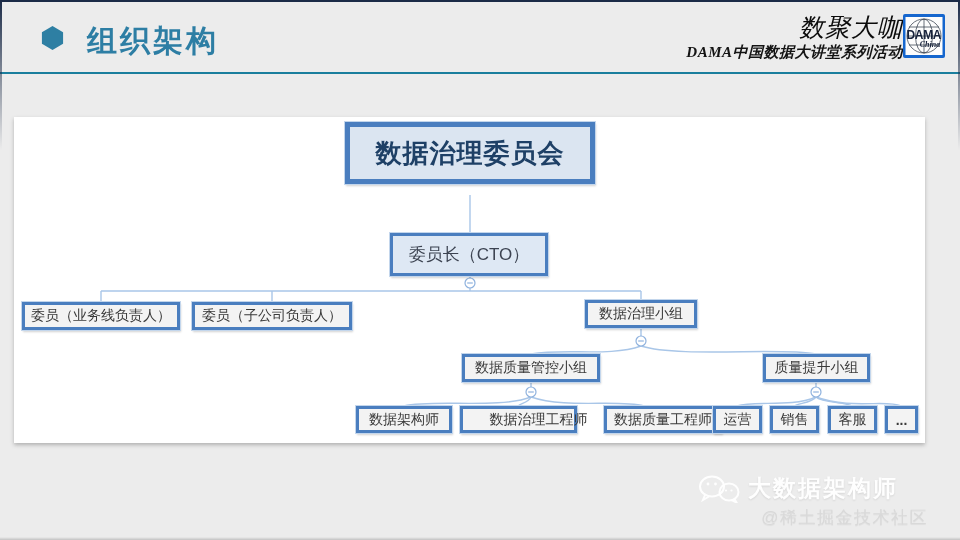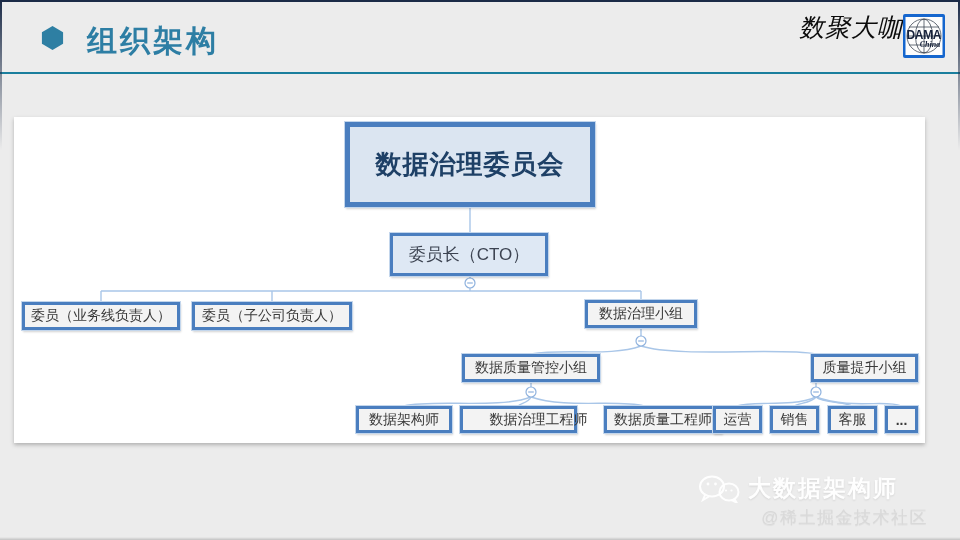--- a/index.html
+++ b/index.html
@@ -50,33 +50,33 @@
 
   
   .node {
     position:absolute; z-index:3;
     display:flex; align-items:center; justify-content:center;
     background:#F3F3F3; border:3px solid #4A7EBF;
     box-shadow:0 0 0 1px #C3D6EC, 1px 2px 2px rgba(0,0,0,0.18);
     font-size:14px; color:#3A3A3A; white-space:nowrap;
   }
   #node-root {
-    left:345px; top:122px; width:250px; height:85px;
+    left:345px; top:122px; width:250px; height:62px;
     border-width:5px; background:#DBE5F1;
     font-size:26px; font-weight:800; color:#1E4066; letter-spacing:1px;
   }
   #node-chair {
     left:390px; top:233px; width:158px; height:43px;
     background:#DEE8F4; font-size:17px; color:#3C4351;
   }
   #node-member-0 { left:22px;  top:302px; width:158px; height:28px; }
   #node-member-1 { left:192px; top:302px; width:160px; height:28px; }
   #node-gov      { left:585px; top:300px; width:112px; height:28px; }
   #node-qc       { left:462px; top:354px; width:138px; height:28px; }
-  #node-qi       { left:763px; top:354px; width:107px; height:28px;margin-left:48px; }
+  #node-qi       { left:763px; top:354px; width:107px; height:28px; }
   #node-arch     { left:356px; top:406px; width:96px;  height:27px; }
   #node-dge      { left:460px; top:406px; width:117px; height:27px;padding-left:40px; }
   #node-dqe      { left:604px; top:406px; width:118px; height:27px; }
   #node-ops      { left:713px; top:406px; width:49px;  height:27px; }
   #node-sales    { left:770px; top:406px; width:49px;  height:27px;text-align:right; }
   #node-cs       { left:828px; top:406px; width:49px;  height:27px; }
   #node-etc      { left:885px; top:406px; width:33px;  height:27px; font-weight:700; }
 
   
   .watermark { position:absolute; top:473px; right:32px; z-index:4; text-align:right; }
@@ -96,20 +96,21 @@
 <div class="edge-top"></div>
 <div class="edge-left"></div>
 <div class="edge-right"></div>
 <div class="edge-bottom"></div>
 
 <div class="hex-icon"></div>
 <div class="slide-title">组织架构</div>
 
 <div class="brand-block">
   <div class="brand-name">数聚大咖</div>
+  <div class="brand-subtitle">DAMA中国数据大讲堂系列活动</div>
 </div>
 
 <svg class="dama-logo" viewBox="0 0 42 44">
   <rect x="0" y="0" width="42" height="44" rx="2" fill="#1566CE"></rect>
   <rect x="2.5" y="3" width="37" height="38" fill="#FDFDFD"></rect>
   <g stroke="#26303F" stroke-width="0.7" fill="none">
     <circle cx="21" cy="22" r="17"></circle>
     <ellipse cx="21" cy="22" rx="8.5" ry="17"></ellipse>
     <line x1="4" y1="22" x2="38" y2="22"></line>
     <line x1="6" y1="13" x2="36" y2="13"></line>

